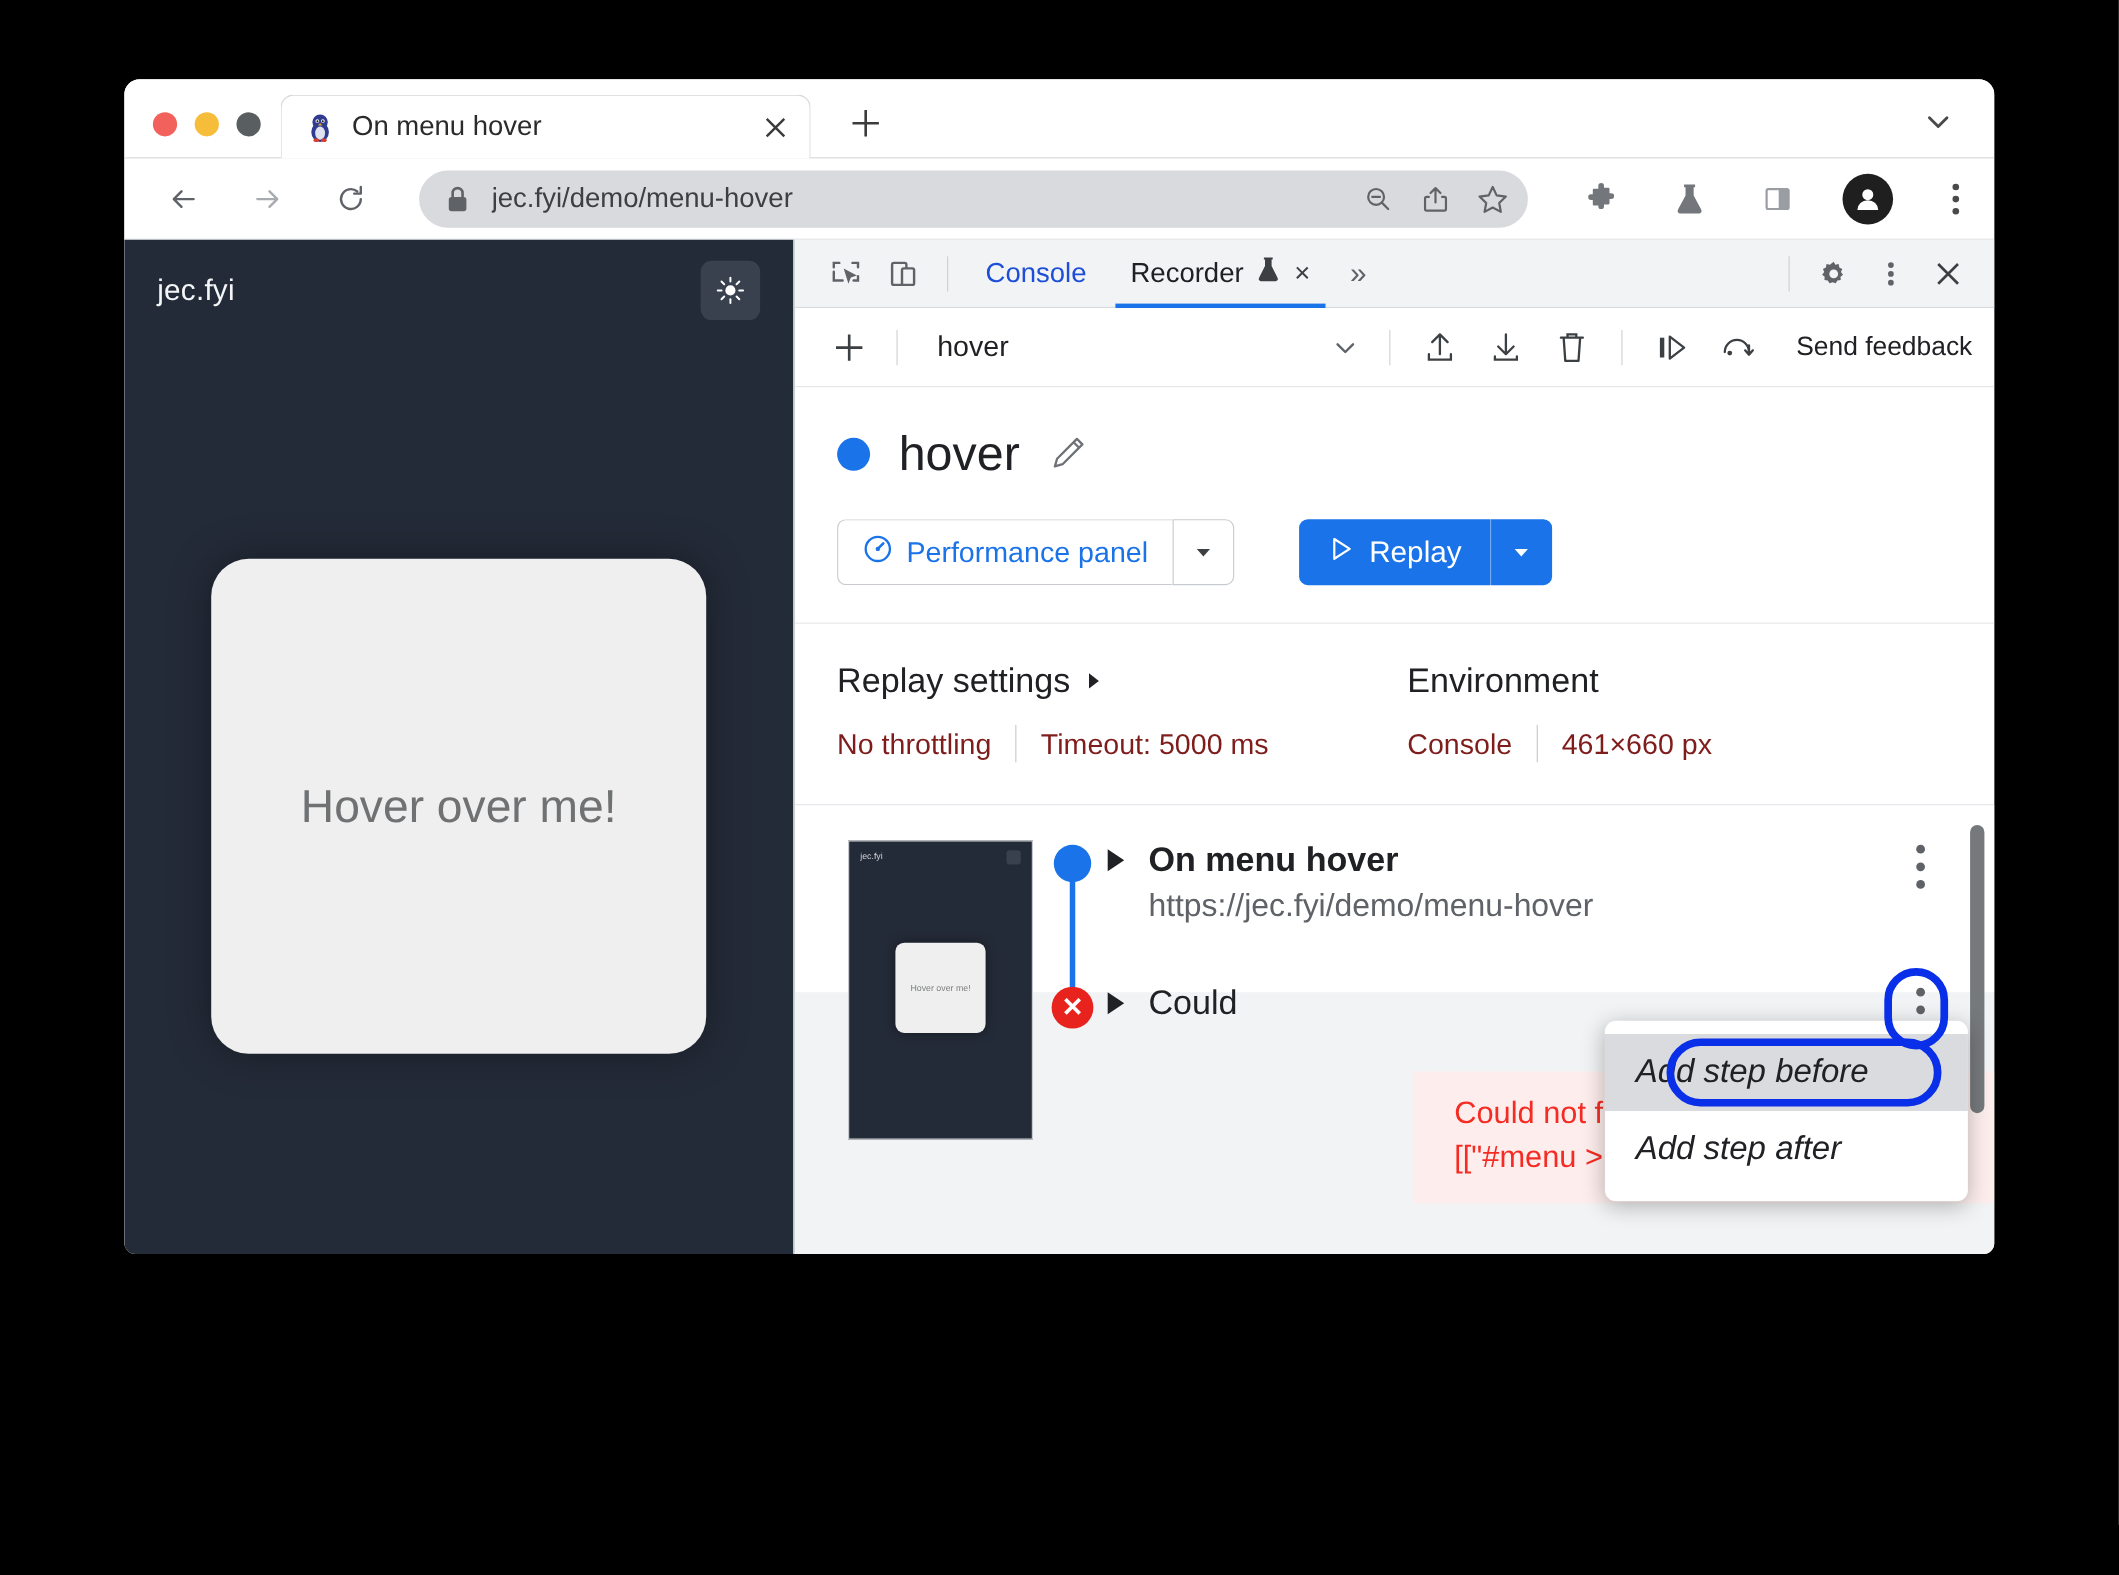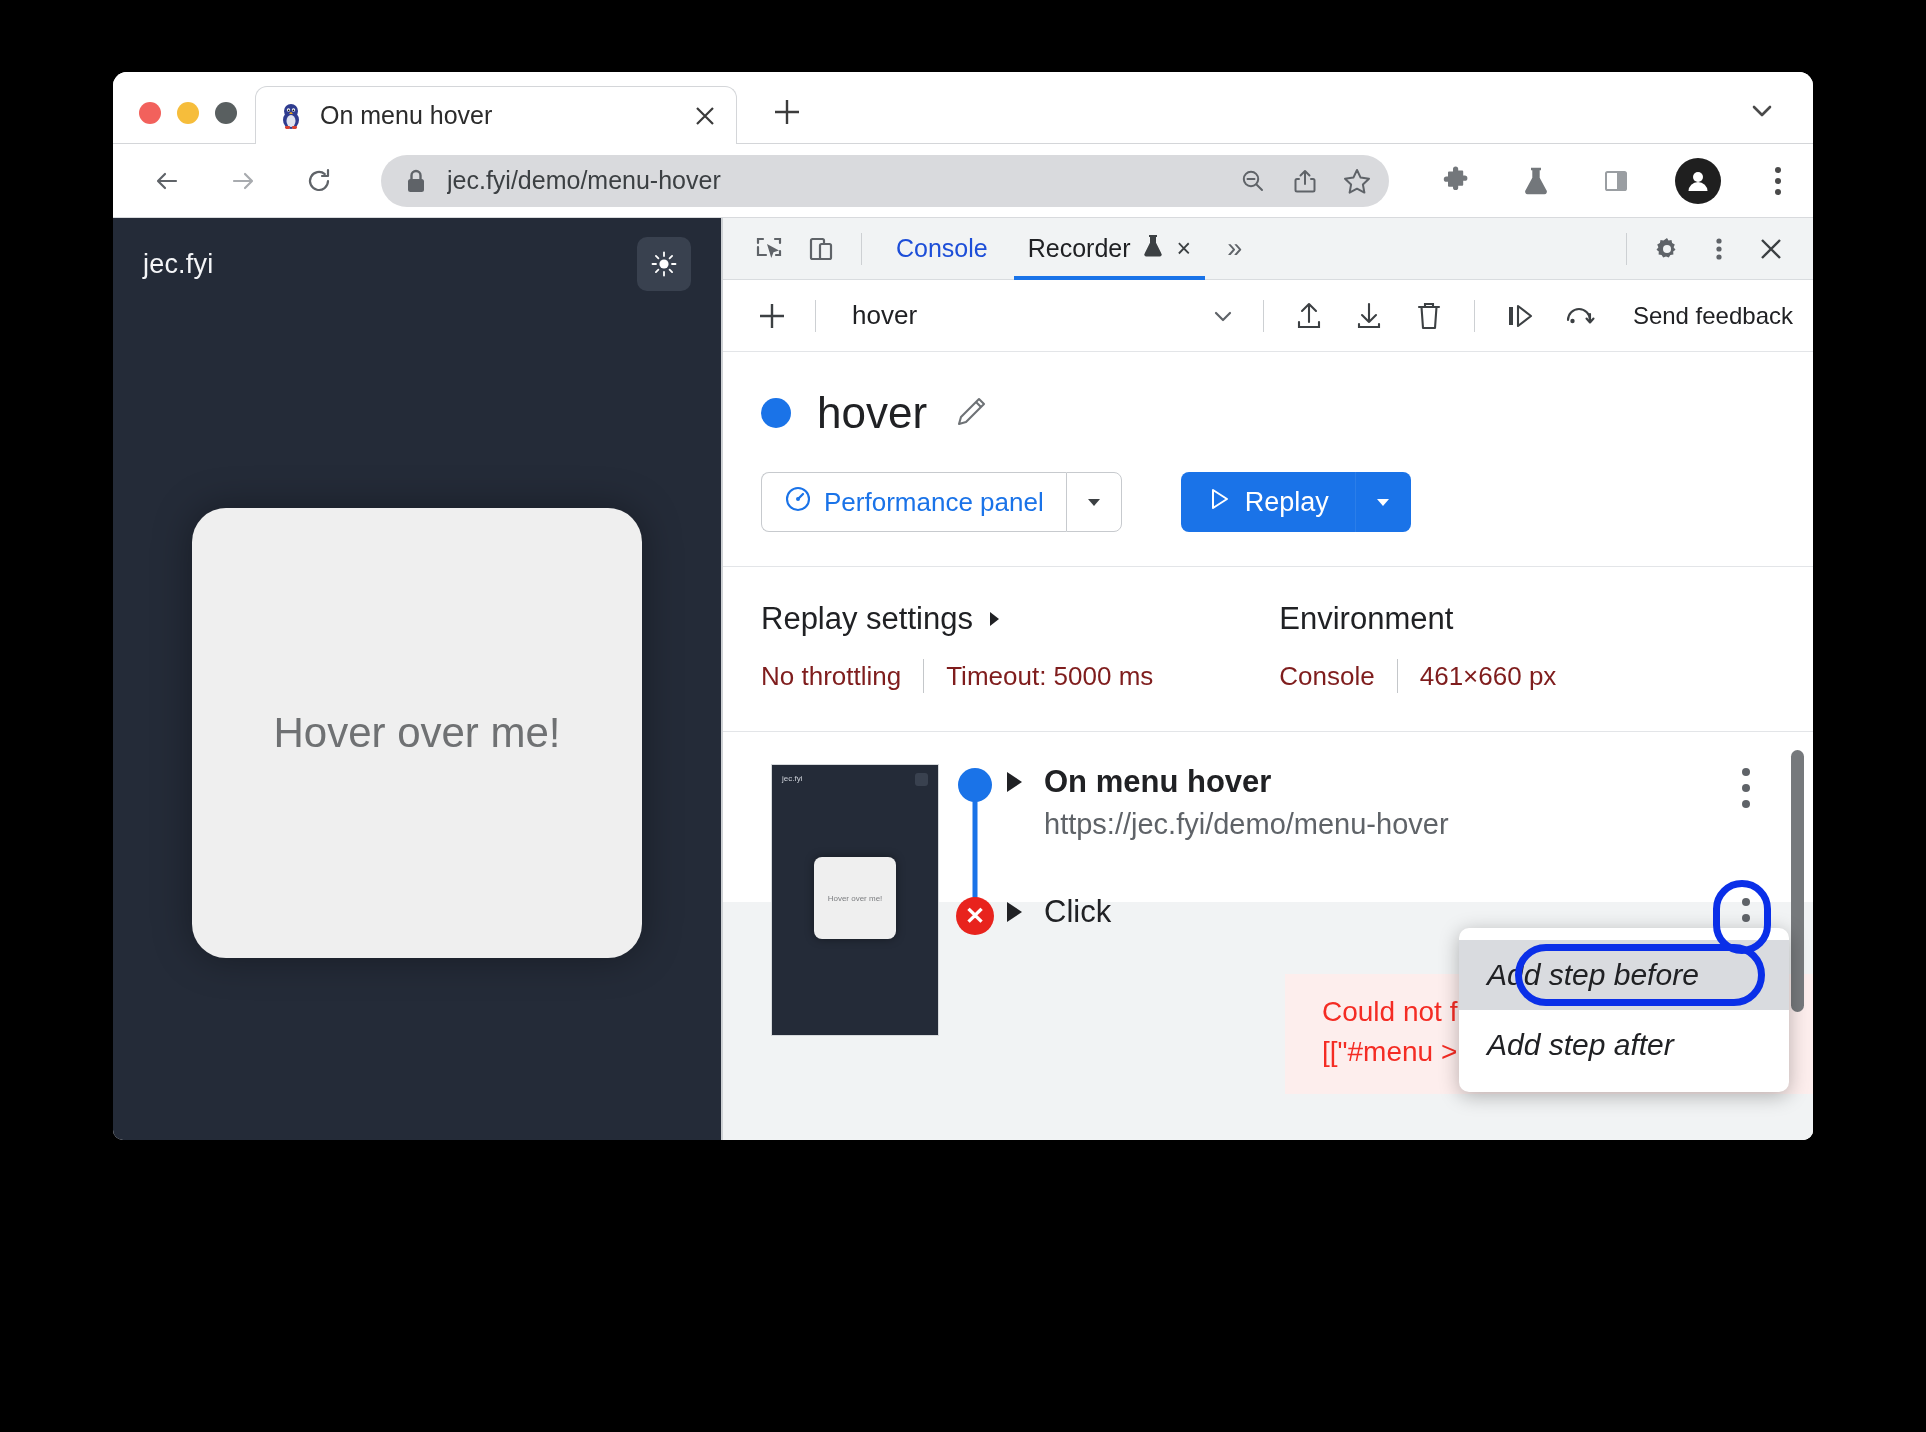--- a/index.html
+++ b/index.html
@@ -893,21 +893,21 @@
               <div class="step-kebab" style="top:4px;">
                 <i></i>
                 <i></i>
                 <i></i>
               </div>
             </div>
 
             <div class="step-block" style="top:162px;">
               <div class="step-title-line">
                 <span class="caret"></span>
-                <span class="step-label plain">Click</span>
+                <span class="step-label plain">Could</span>
               </div>
               <div class="step-kebab" style="top:4px;">
                 <i></i>
                 <i></i>
                 <i></i>
               </div>
               <div class="error-box" style="margin-top:44px;margin-left:278px;">
                 <div class="error-line">Could not find ele</div>
                 <div class="error-line">[["#menu &gt; li:nth-</div>
               </div>

